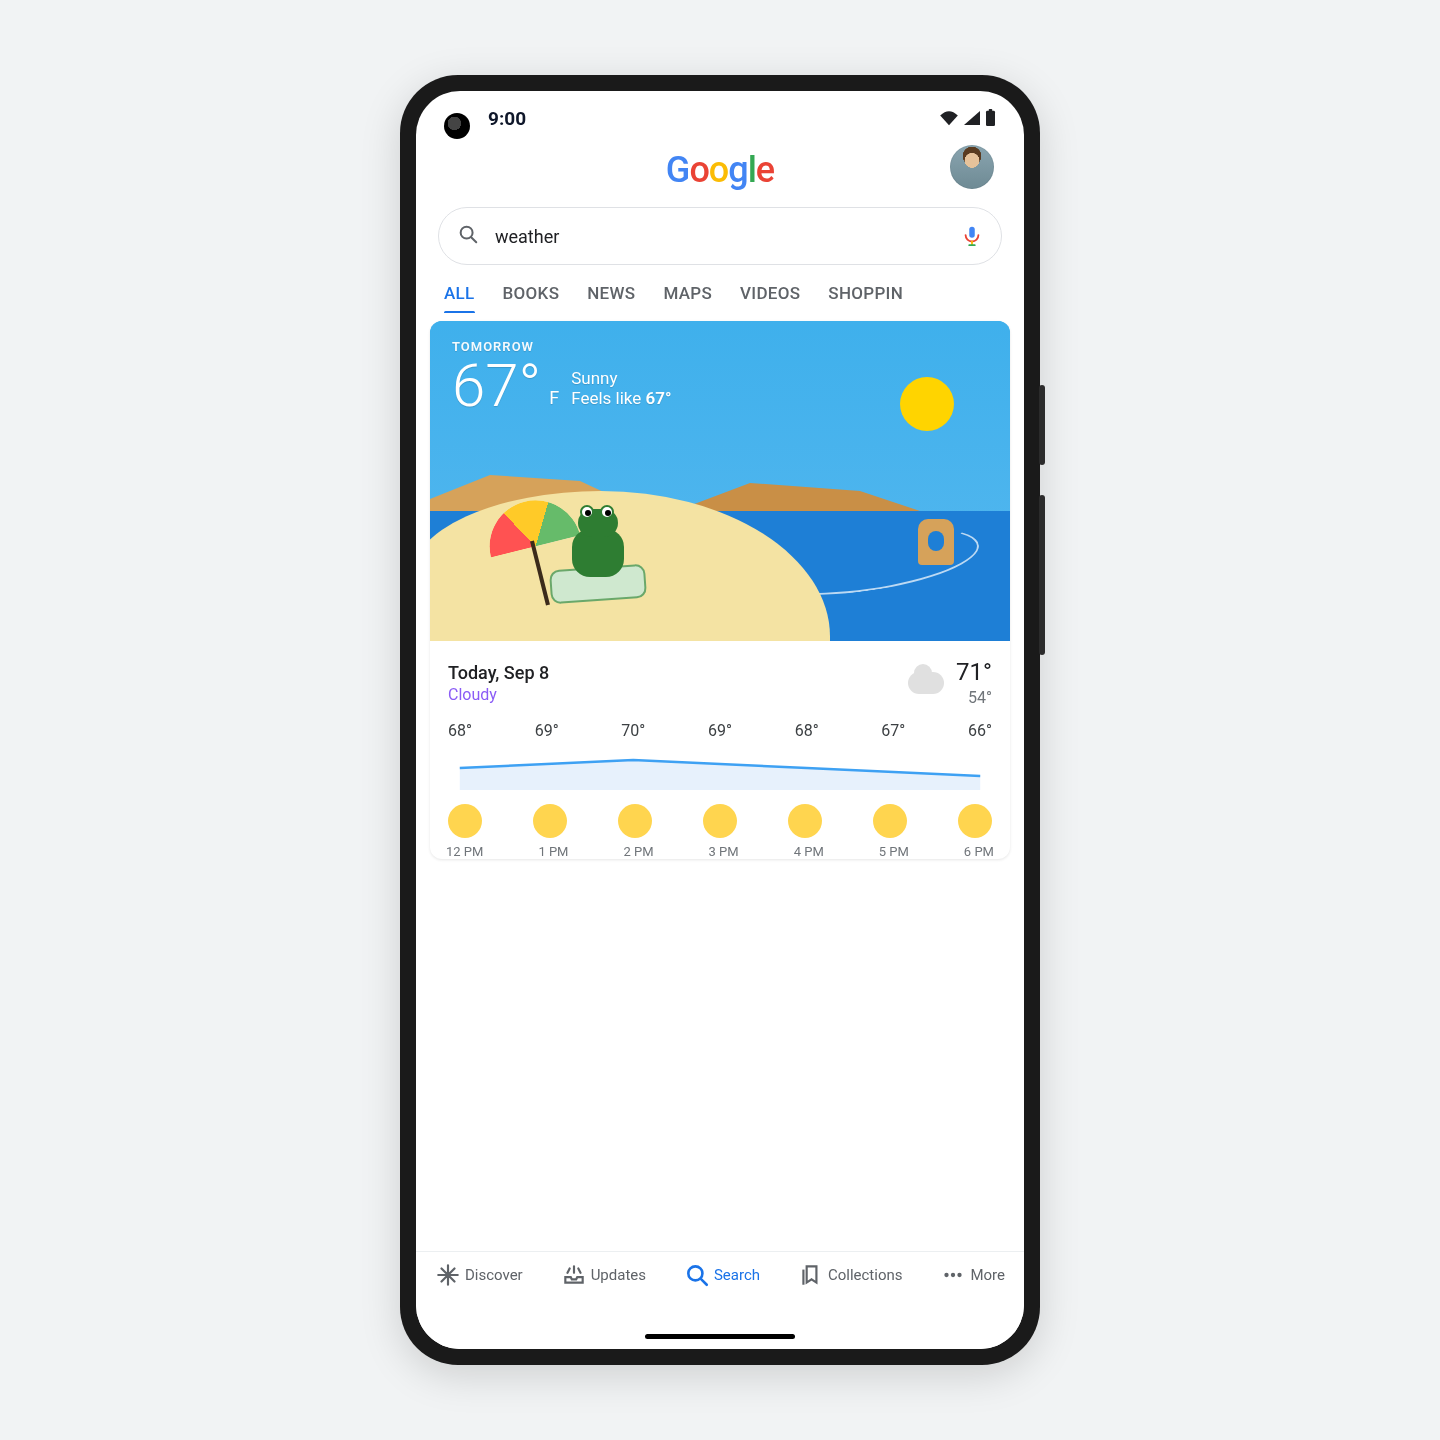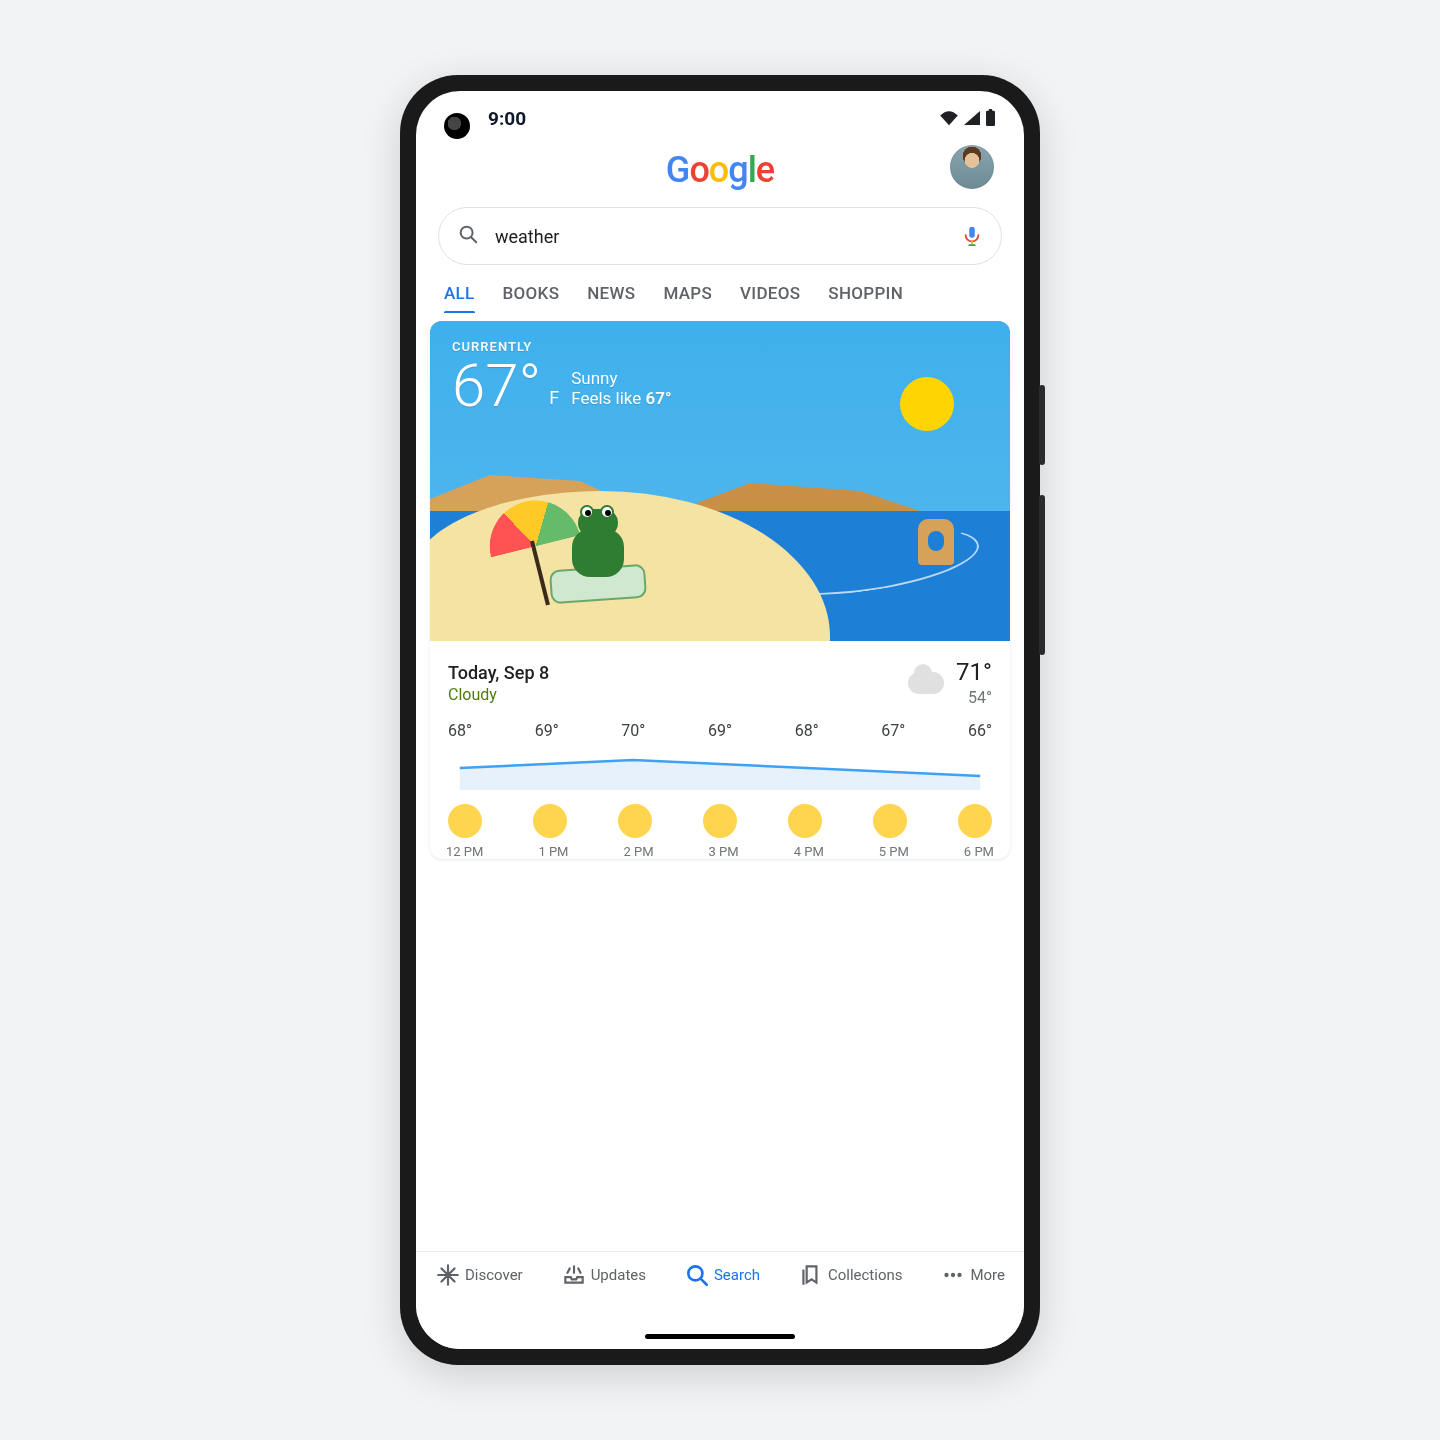--- a/index.html
+++ b/index.html
@@ -143,21 +143,21 @@
   .hero-text .temp { font-size:60px; font-weight:300; line-height:1; }
   .hero-text .unit { font-size:18px; align-self:flex-end; margin-bottom:8px; }
   .hero-text .cond { display:flex; flex-direction:column; justify-content:center; margin-left:4px; margin-top:12px; font-size:17px; }
   .hero-text .cond b { font-weight:600; }
 
   .today-row {
     display:flex; align-items:center; padding:16px 18px 6px; gap:12px;
   }
   .today-row .left { flex:1; }
   .today-row .date { font-size:18px; color:#202124; font-weight:500; }
-  .today-row .cond2 { font-size:16px; color:#4d7c0f; margin-top:2px; }
+  .today-row .cond2 { font-size:16px; color:#8b5cf6; margin-top:2px; }
   .today-row .cloud { width:36px; height:22px; background:#e0e0e0; border-radius:12px; position:relative; }
   .today-row .cloud::before{content:"";position:absolute;left:6px;top:-8px;width:18px;height:18px;background:#e0e0e0;border-radius:50%;}
   .today-row .temps { text-align:right; line-height:1.3; }
   .today-row .hi { font-size:24px; color:#202124; }
   .today-row .lo { font-size:16px; color:#70757a; }
 
   .hourly { padding:6px 12px 0; }
   .hourly-temps { display:flex; justify-content:space-between; font-size:16px; color:#3c4043; padding:0 6px;}
   .sparkline { position:relative; height:46px; margin:4px 2px 0; }
   .sparkline svg { width:100%; height:100%; display:block; }
@@ -261,21 +261,21 @@
           </div>
           <div class="frog">
             <div class="mat"></div>
               <div class="body"></div>
               <div class="head"></div>
               <div class="eye l"></div>
               <div class="eye r"></div>
           </div>
           <div class="sun"></div>
           <div class="hero-text">
-            <div class="cur">CURRENTLY</div>
+            <div class="cur">TOMORROW</div>
             <div class="row">
               <span class="temp">67°</span>
               <span class="unit">F</span>
               <span class="cond">
                 <span>Sunny</span>
                 <span><span>Feels like </span><b>67°</b></span>
               </span>
             </div>
           </div>
         </div>

